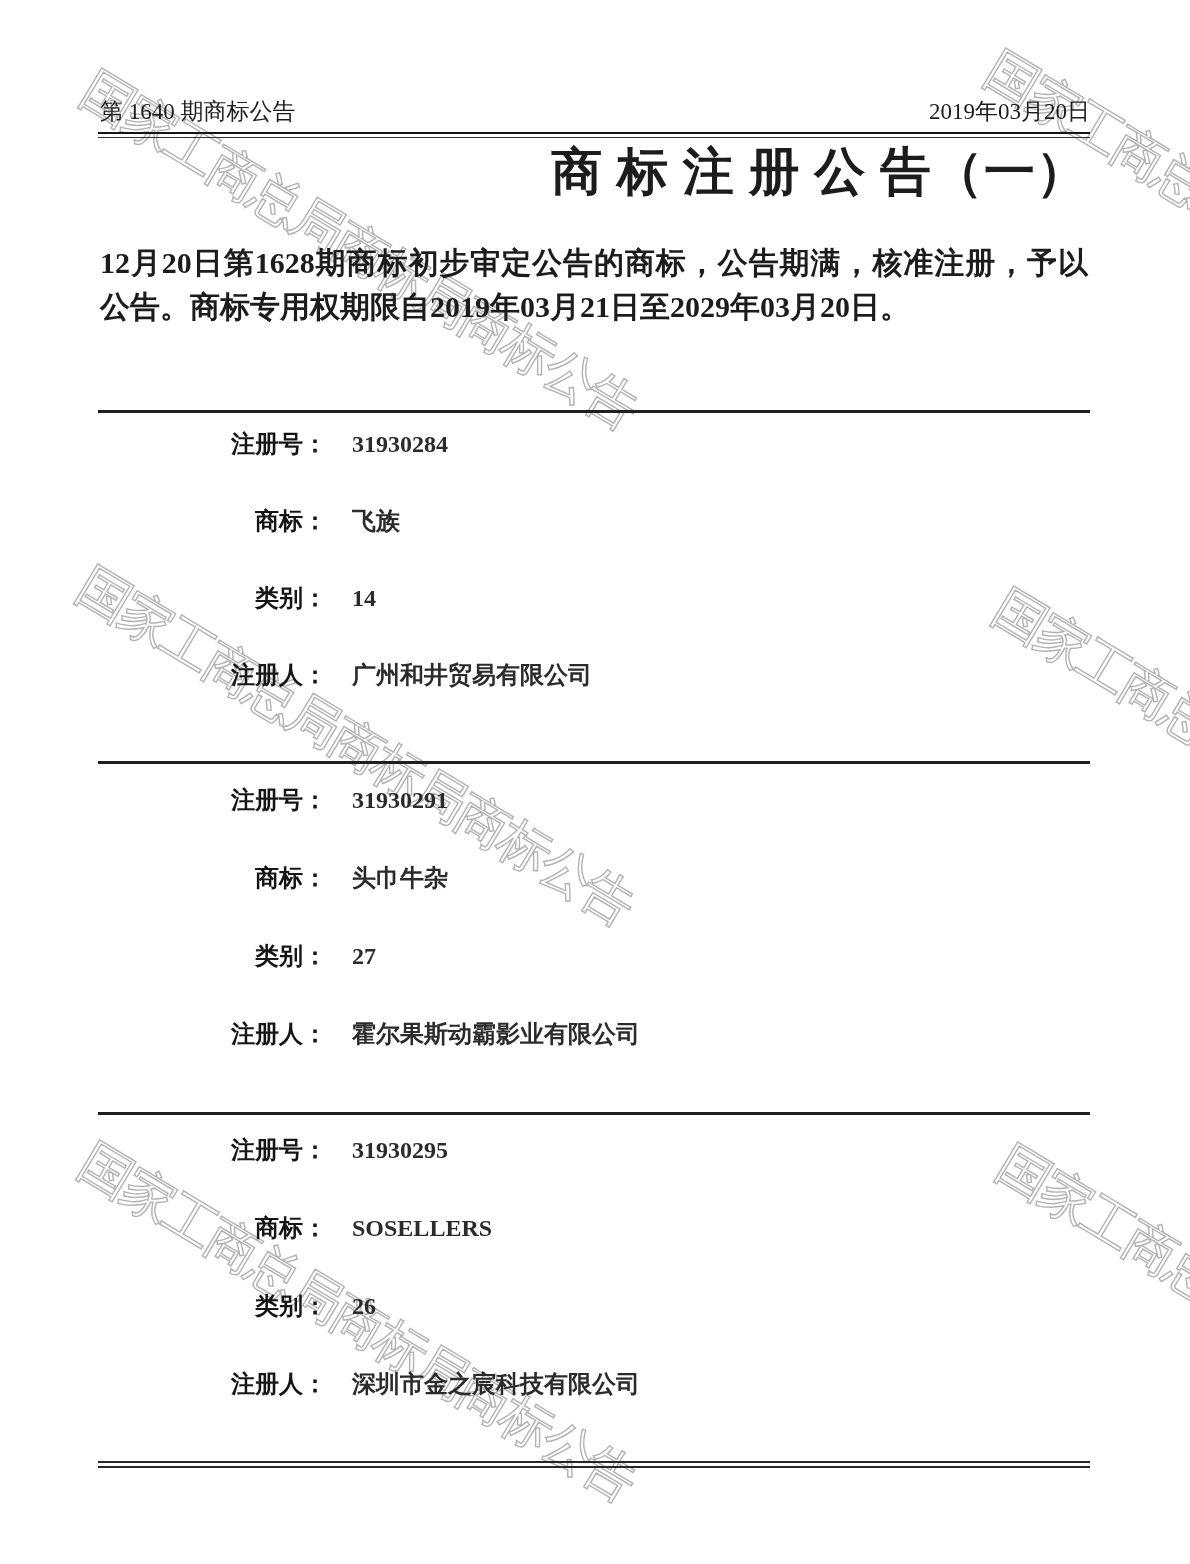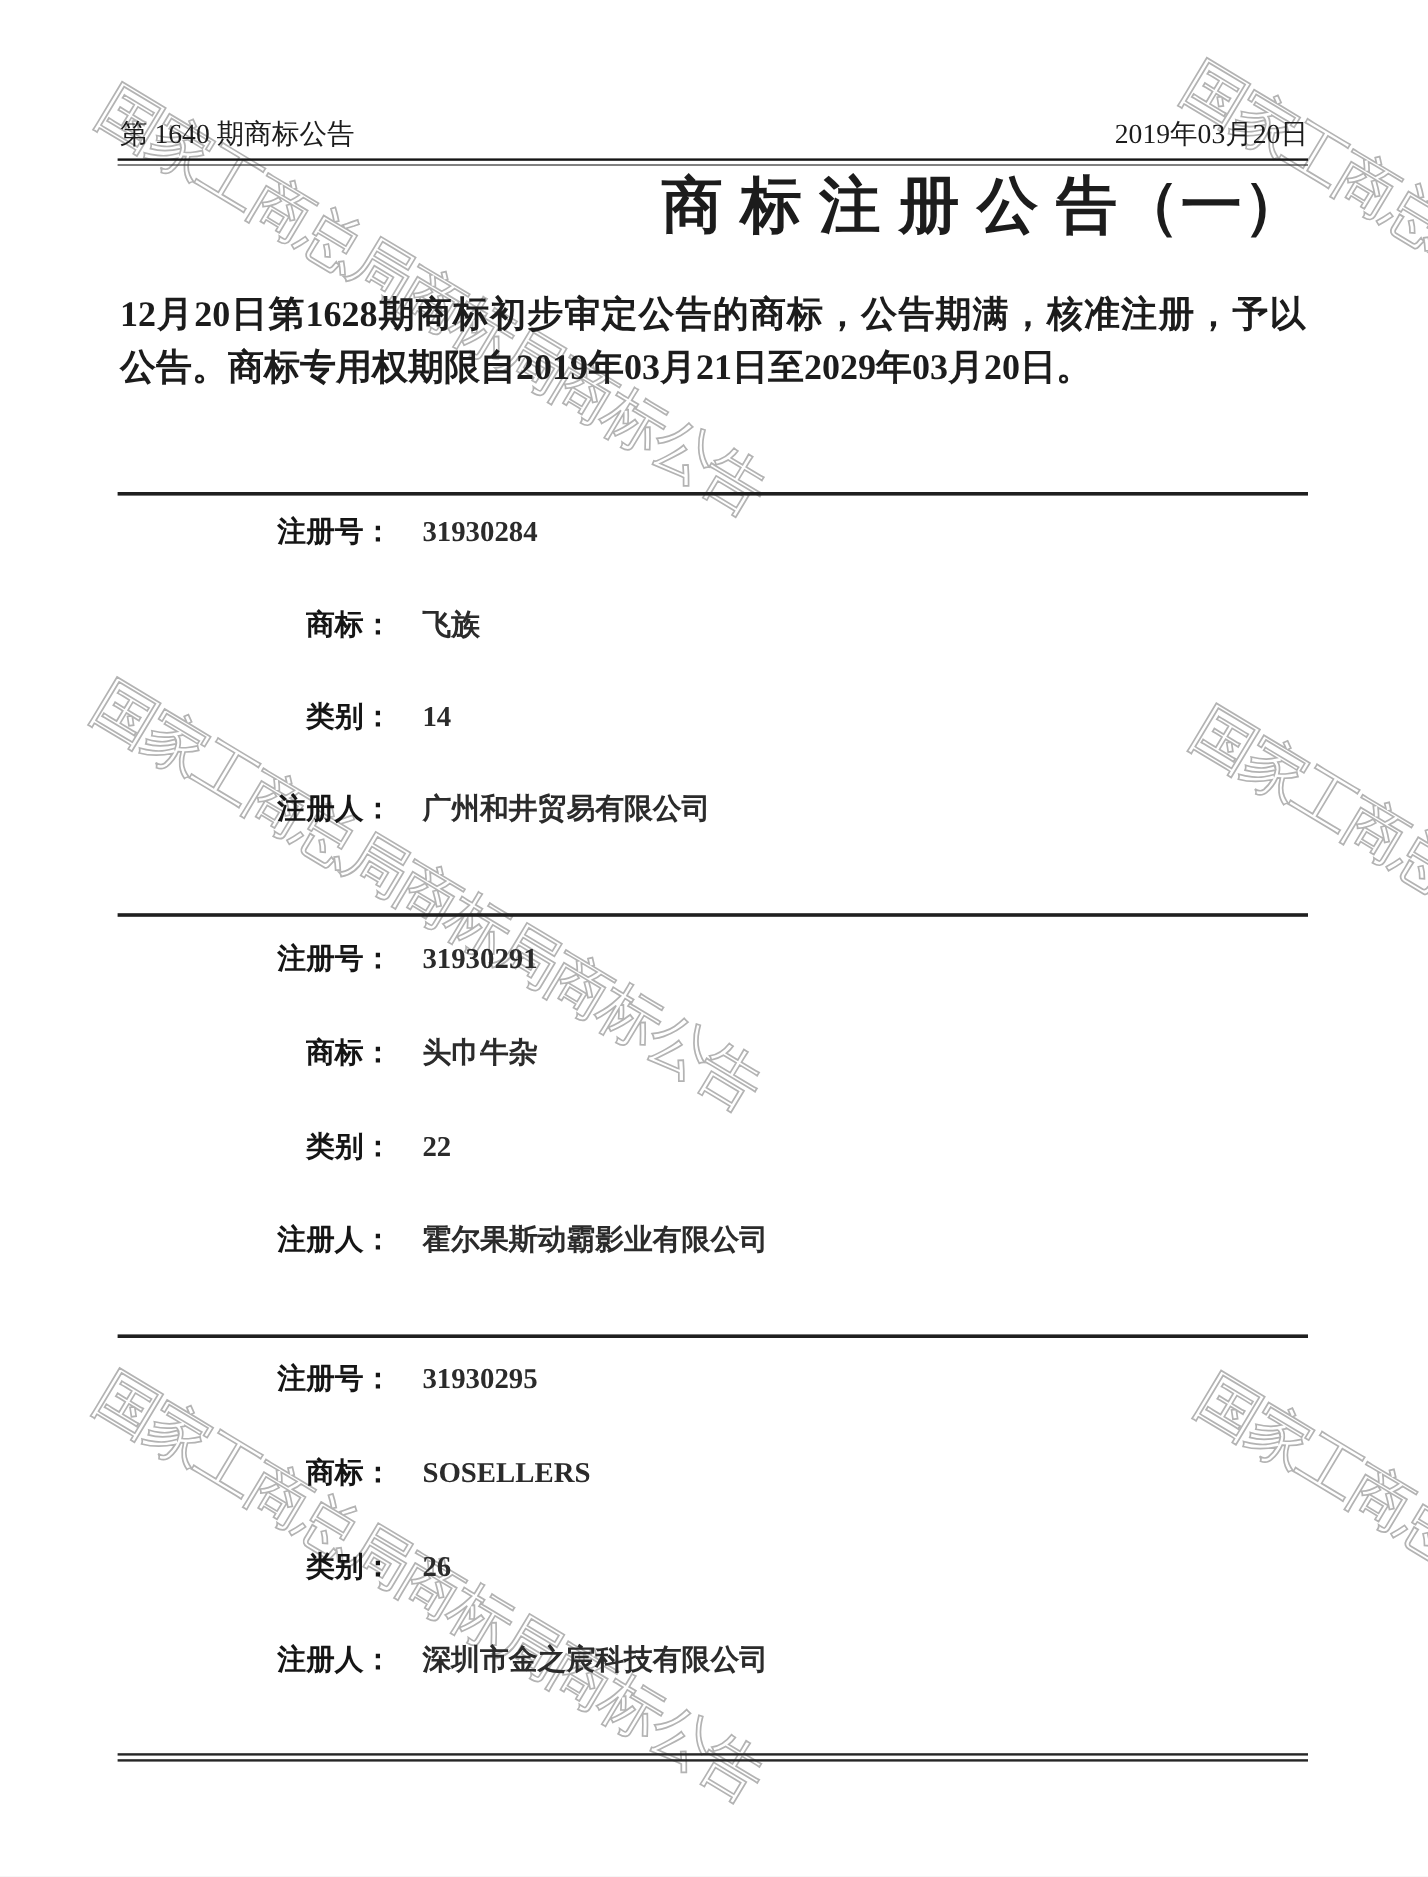--- a/index.html
+++ b/index.html
@@ -149,21 +149,21 @@
   <div class="row e2r1">
     <span class="lbl">注册号：</span>
     <span class="val">31930291</span>
   </div>
   <div class="row e2r2">
     <span class="lbl">商标：</span>
     <span class="val">头巾牛杂</span>
   </div>
   <div class="row e2r3">
     <span class="lbl">类别：</span>
-    <span class="val">22</span>
+    <span class="val">27</span>
   </div>
   <div class="row e2r4">
     <span class="lbl">注册人：</span>
     <span class="val">霍尔果斯动霸影业有限公司</span>
   </div>
 
   <div class="sep sep3"></div>
 
   <div class="row e3r1">
     <span class="lbl">注册号：</span>

